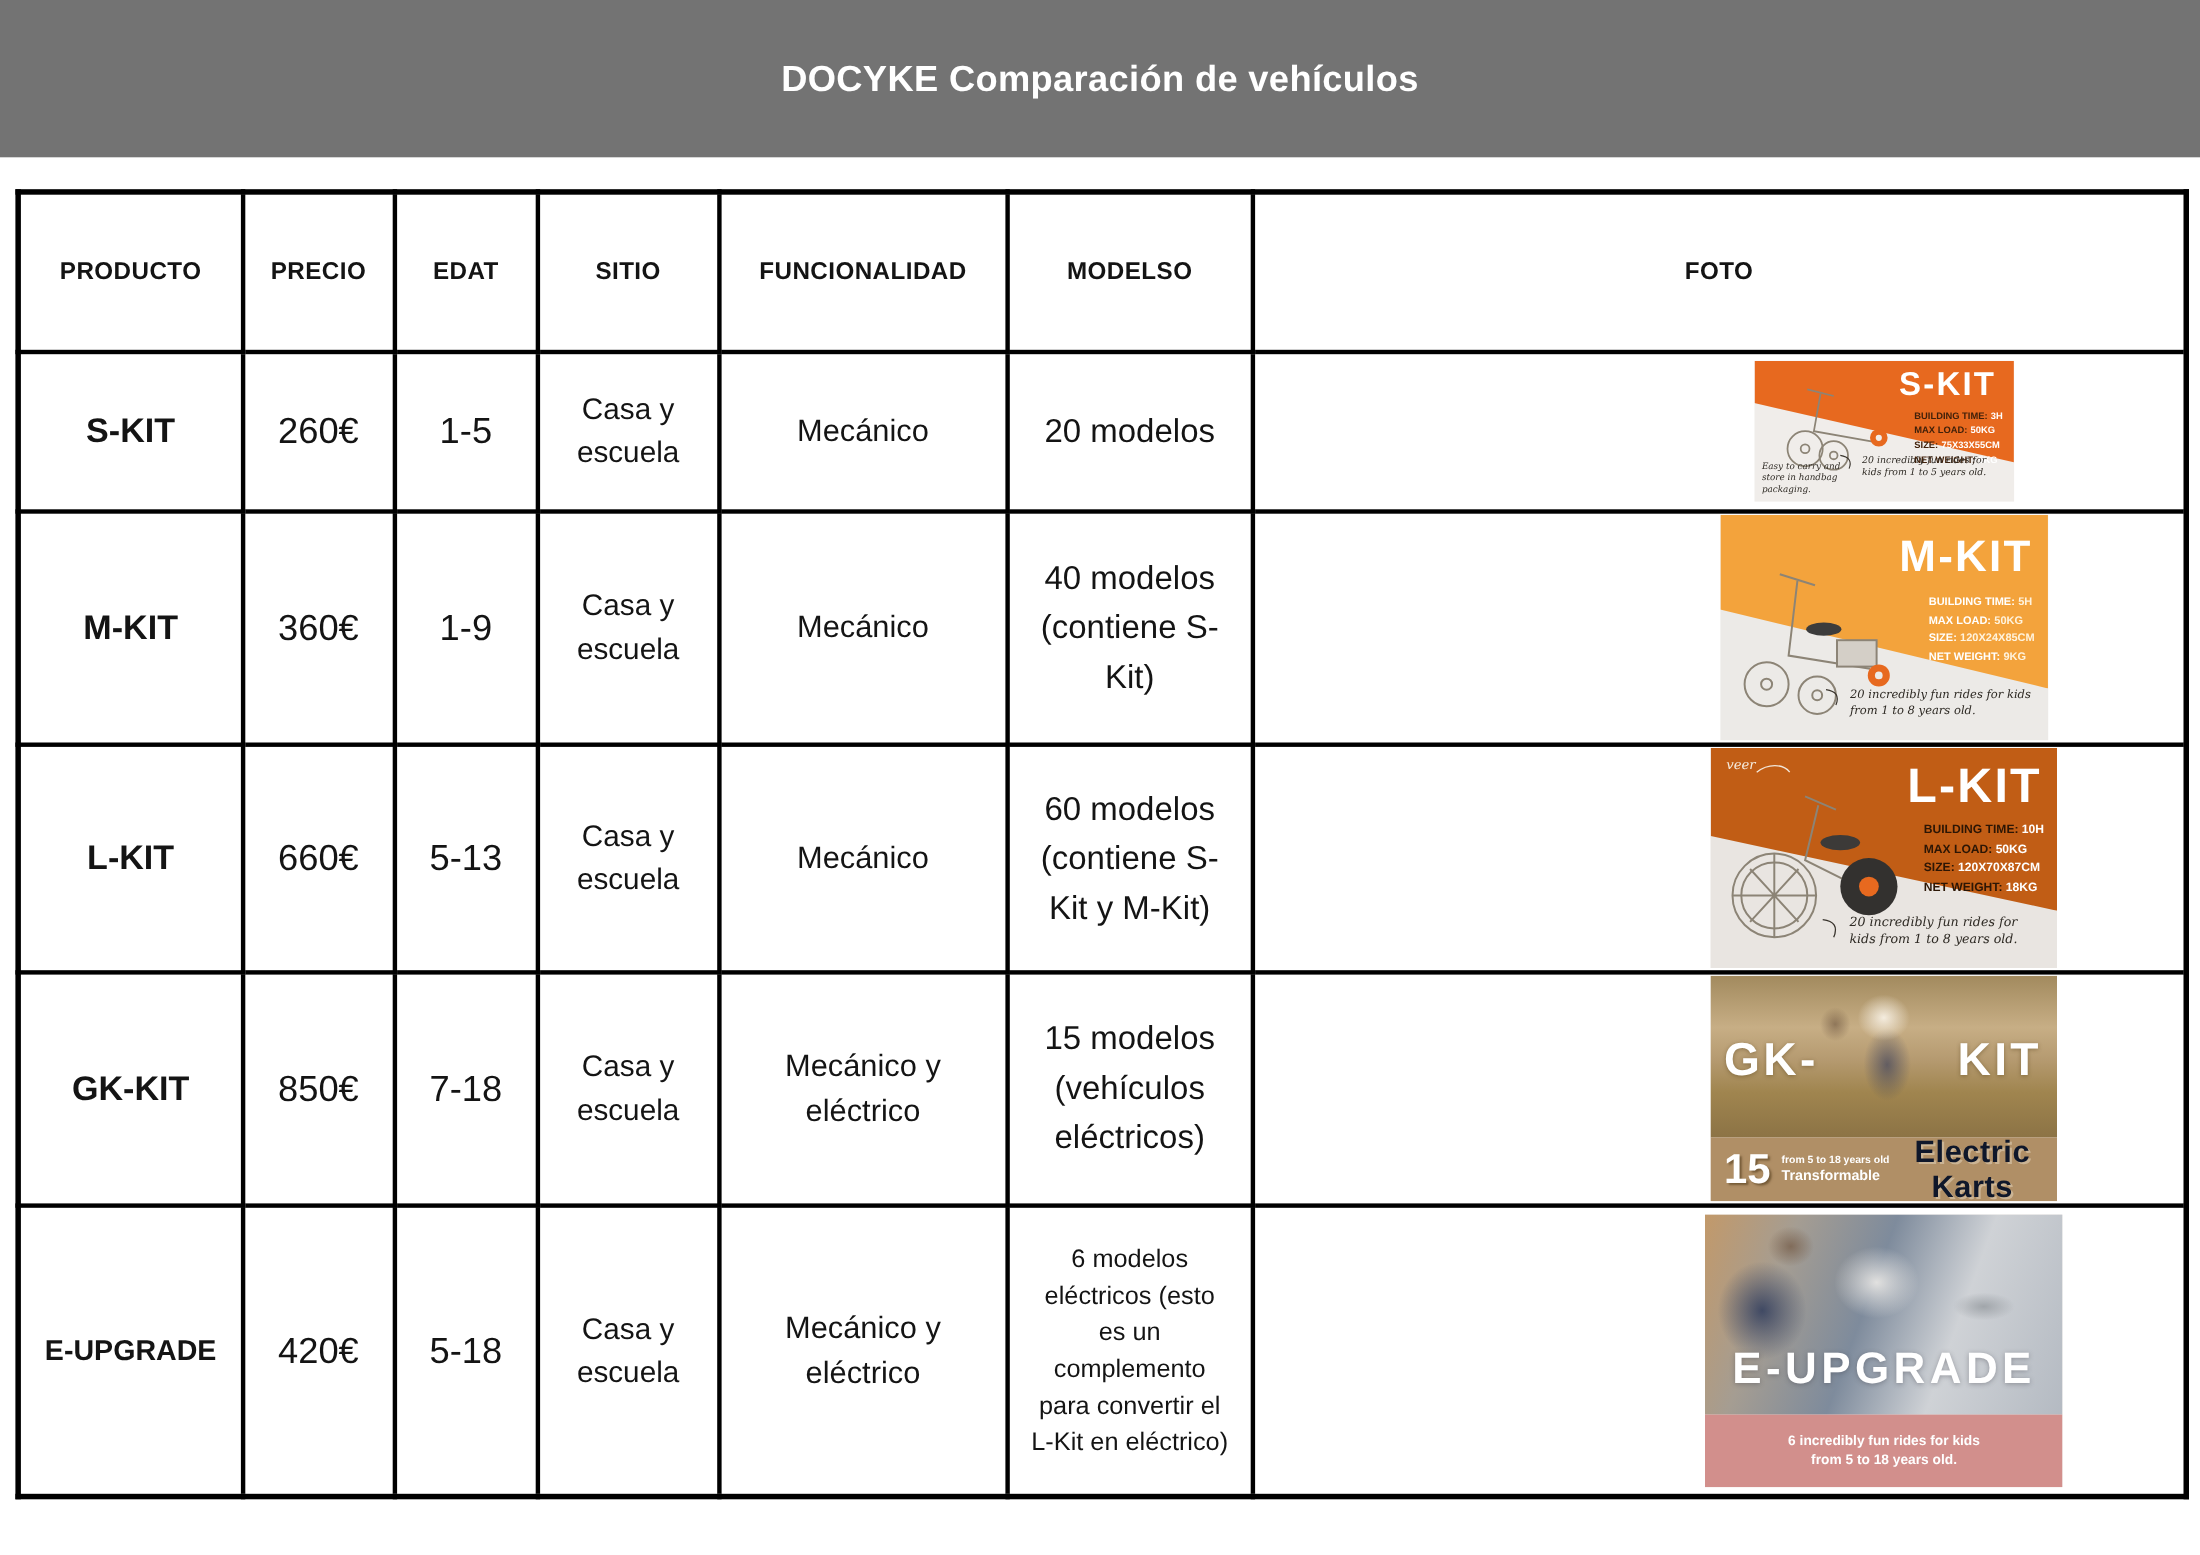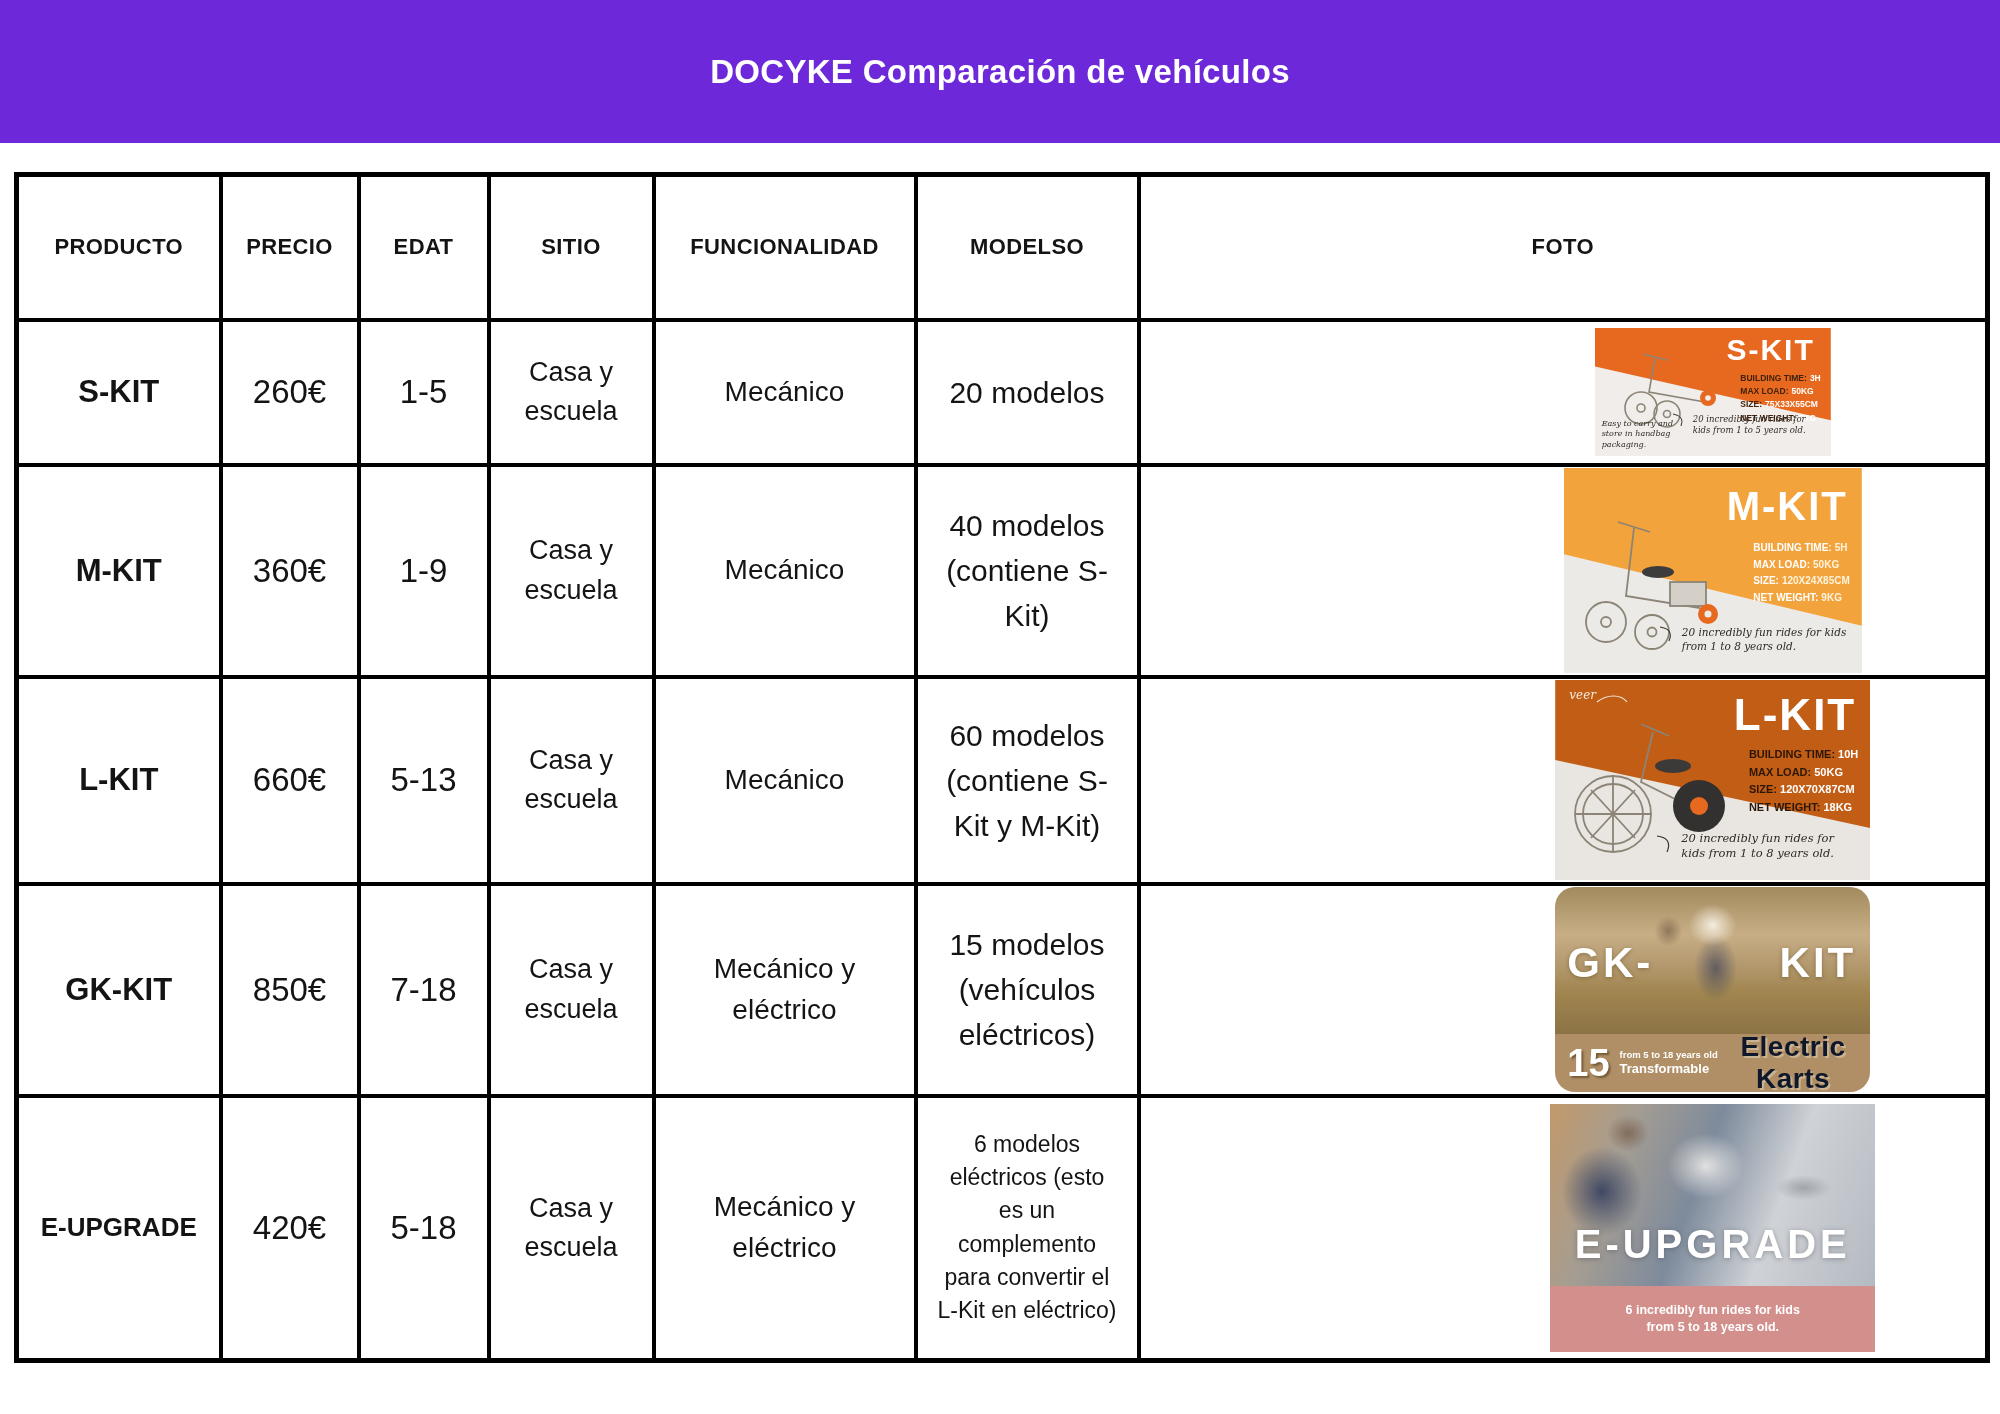--- a/index.html
+++ b/index.html
@@ -1,20 +1,20 @@
 <!DOCTYPE html>
 <html><head>
 <meta charset="utf-8">
 <style>
   * { box-sizing: border-box; margin: 0; padding: 0; }
   html,body { width: 2000px; height: 1414px; background: #fff; overflow: hidden;
     font-family: "Liberation Sans", sans-serif; }
 
   
-  .banner { width: 2000px; height: 143px; background: #6d28d9;
+  .banner { width: 2000px; height: 143px; background: #737373;
     display: flex; flex-direction: column; justify-content: center; align-items: center;
     gap: 10px; }
   .banner-line { color: #ffffff; font-size: 33px; font-weight: 700; letter-spacing: 0.3px; }
 
   
   table.cmp { border-collapse: collapse; table-layout: fixed; margin: 29px 0 0 14px;
     width: 1971px; border: 5px solid #000; }
   .cmp th, .cmp td { border: 4px solid #000; text-align: center; vertical-align: middle;
     color: #141414; padding: 4px 10px; background: #fff; }
   .cmp th { font-size: 22px; font-weight: 700; letter-spacing: 0.4px; }
@@ -78,21 +78,21 @@
     clip-path: polygon(0 0, 100% 0, 100% 74%, 0 40%); }
   .card-l .kit-title { top: 10px; right: 14px; font-size: 44px; }
   .card-l .specs { top: 66px; right: 12px; font-size: 11px; line-height: 1.6; }
   .card-l .spec-label { color: #2c1605; }
   .card-l .caption { left: 126px; bottom: 18px; width: 175px; font-size: 11.5px; line-height: 1.35; }
   .card-l .veer { position: absolute; top: 8px; left: 14px; color: #f6ecdf;
     font-family: "DejaVu Serif", serif; font-style: italic; font-size: 12px; }
   .card-l .sketch { left: 6px; top: 30px; }
 
   
-  .card-gk { width: 315px; height: 205px; border-radius: 20px; }
+  .card-gk { width: 315px; height: 205px; }
   .gk-photo { position: absolute; inset: 0 0 58px 0;
     background:
       radial-gradient(ellipse 34px 30px at 50% 26%, rgba(250,244,233,0.9), rgba(250,244,233,0) 70%),
       radial-gradient(ellipse 30px 46px at 51% 55%, rgba(56,62,92,0.65), rgba(56,62,92,0) 72%),
       radial-gradient(ellipse 20px 22px at 36% 30%, rgba(90,66,48,0.5), rgba(90,66,48,0) 70%),
       linear-gradient(to bottom, #a28a5e 0%, #c7ae85 32%, #b59a70 52%, #a0854f 72%, #8c7345 100%); }
   .gk-left, .gk-right { position: absolute; color: #fff; font-size: 42px; font-weight: 700;
     letter-spacing: 3px; text-shadow: 0 1px 4px rgba(80,60,20,0.45); top: 52px; }
   .gk-left { left: 12px; } .gk-right { right: 14px; }
   .gk-bar { position: absolute; left: 0; right: 0; bottom: 0; height: 58px; background: #b08f66;

